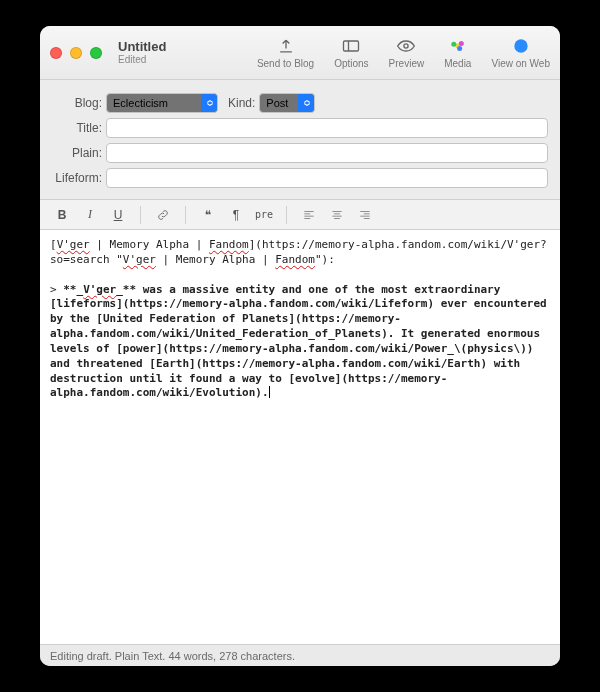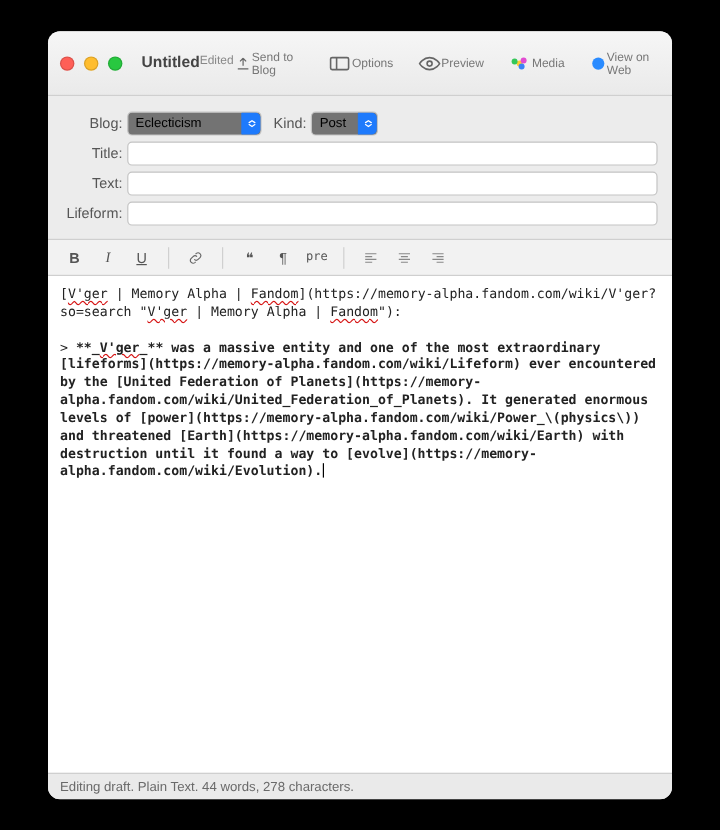--- a/index.html
+++ b/index.html
@@ -21,25 +21,25 @@
   .titlebar {
     height:54px;
     background:linear-gradient(#f6f6f6,#eaeaea);
     border-bottom:1px solid #cfcfcf;
     display:flex; align-items:center;
     padding:0 10px;
   }
   .trafficlights { display:flex; gap:8px; margin-right:12px; }
   .dot { width:12px; height:12px; border-radius:50%; box-shadow: inset 0 0 0 1px rgba(0,0,0,0.15);}
   .dot.red{background:#ff5f57;} .dot.yellow{background:#ffbd2e;} .dot.green{background:#28c840;}
-  .titleblock { display:flex; flex-direction:row; line-height:1.1; margin-right:auto; margin-left:4px;}
+  .titleblock { display:flex; flex-direction:column; line-height:1.1; margin-right:auto; margin-left:4px;}
   .titleblock .t1 { font-size:13px; font-weight:600; color:#444; }
   .titleblock .t2 { font-size:10px; color:#888; }
   .tbactions { display:flex; gap:20px; }
-  .tbaction { display:flex; flex-direction:row; align-items:center; font-size:10px; color:#777; cursor:pointer;}
+  .tbaction { display:flex; flex-direction:column; align-items:center; font-size:10px; color:#777; cursor:pointer;}
   .tbaction svg { width:20px; height:20px; }
   .iconlabel { margin-top:2px; }
   .form {
     background:#ececec;
     padding:8px 12px 6px 12px;
     border-bottom:1px solid #cfcfcf;
   }
   .row { display:flex; align-items:center; margin:5px 0; gap:4px; }
   .row label { width:50px; text-align:right; font-size:12px; color:#555; }
   .sel {
@@ -162,21 +162,21 @@
               <path d="M2 4l3-2 3 2M2 6l3 2 3-2" stroke="#fff" stroke-width="1.3" fill="none" stroke-linecap="round"></path>
             </svg>
         </span>
       </div>
     </div>
     <div class="row">
       <label>Title:</label>
       <input class="tf" value="" style="">
     </div>
     <div class="row">
-      <label>Text:</label>
+      <label>Plain:</label>
       <input class="tf" value="" style="">
     </div>
     <div class="row">
       <label>Lifeform:</label>
       <input class="tf" value="" style="">
     </div>
   </div>
 
   <div class="formatbar">
     <div class="fmtbtn bold">B</div>

